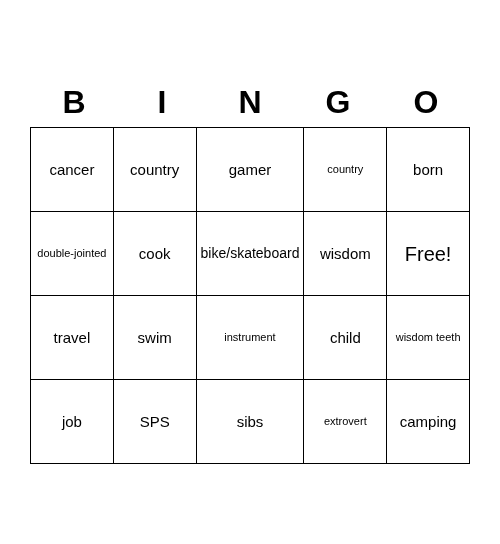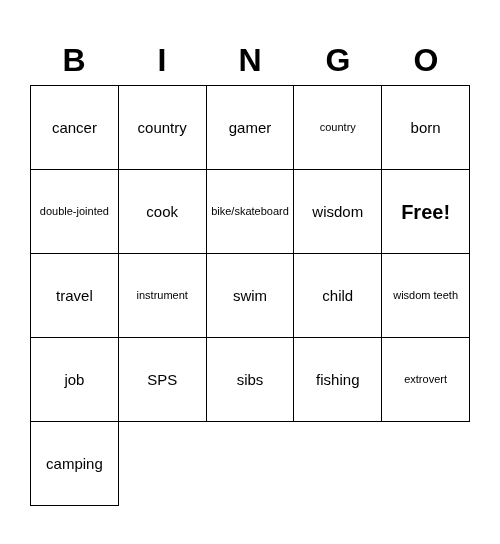--- a/index.html
+++ b/index.html
@@ -66,26 +66,26 @@
 
     .size-medium {
       font-size: 15px;
     }
 
     .size-small {
       font-size: 11px;
     }
 
     .size-xsmall {
-      font-size: 11px;
+      font-size: 14px;
     }
 
     .free-cell {
       font-size: 20px;
-      font-weight: bold;
+      font-weight: normal;
     }
   </style>
 </head>
 <body>
 
 <div class="bingo-container">
   <div class="bingo-header">
   <div class="bingo-header-cell">B</div>
       <div class="bingo-header-cell">I</div>
       <div class="bingo-header-cell">N</div>
@@ -120,43 +120,40 @@
       <div class="bingo-cell">
         <span class="cell-text size-medium">wisdom</span>
       </div>
       <div class="bingo-cell">
         <span class="cell-text free-cell">Free!</span>
       </div>
       <div class="bingo-cell">
         <span class="cell-text size-medium">travel</span>
       </div>
       <div class="bingo-cell">
-        <span class="cell-text size-small">instrument</span>
+        <span class="cell-text size-large">swim</span>
       </div>
       <div class="bingo-cell">
-        <span class="cell-text size-large">swim</span>
+        <span class="cell-text size-small">instrument</span>
       </div>
       <div class="bingo-cell">
         <span class="cell-text size-large">child</span>
       </div>
       <div class="bingo-cell">
         <span class="cell-text size-small">wisdom teeth</span>
       </div>
       <div class="bingo-cell">
         <span class="cell-text size-large">job</span>
       </div>
       <div class="bingo-cell">
         <span class="cell-text size-large">SPS</span>
       </div>
       <div class="bingo-cell">
         <span class="cell-text size-large">sibs</span>
       </div>
       <div class="bingo-cell">
-        <span class="cell-text size-medium">fishing</span>
-      </div>
-      <div class="bingo-cell">
         <span class="cell-text size-small">extrovert</span>
       </div>
       <div class="bingo-cell">
         <span class="cell-text size-medium">camping</span>
       </div>
     </div>
 </div>
 
 </body></html>

